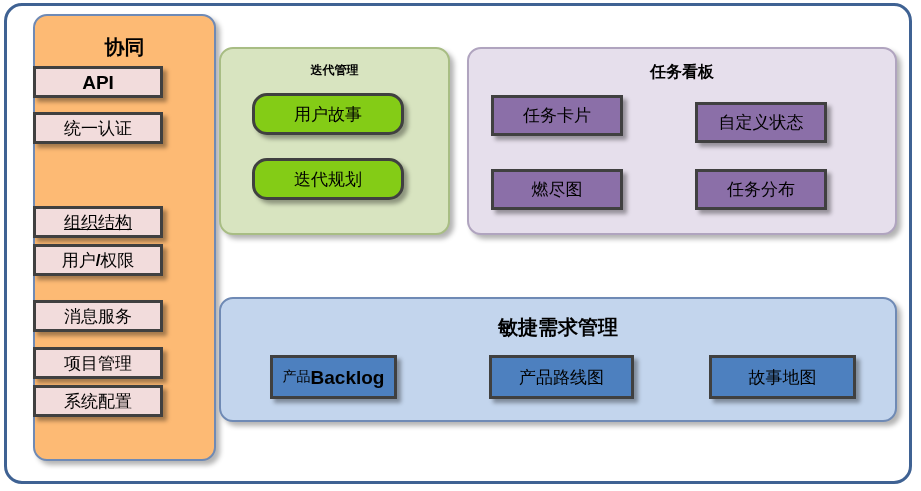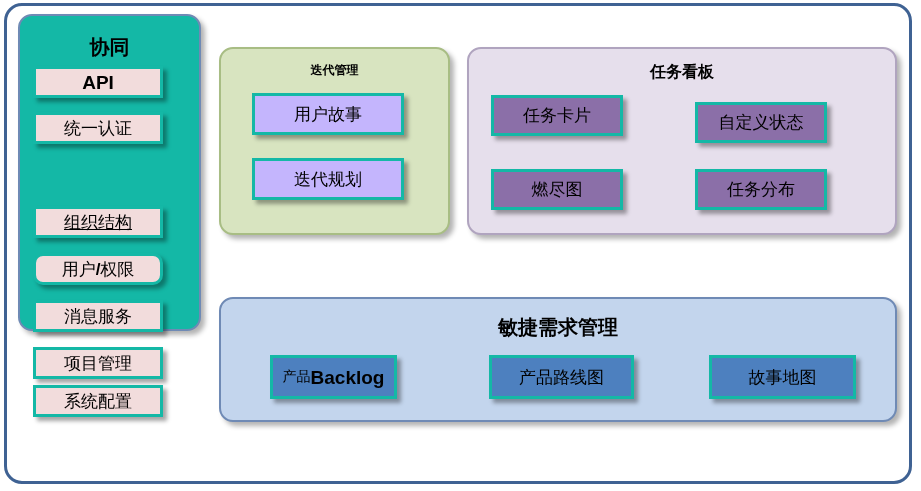--- a/index.html
+++ b/index.html
@@ -45,25 +45,25 @@
     width: 100%;
     text-align: center;
     font-weight: bold;
     color: #000000;
     font-family: "Liberation Sans", sans-serif;
     letter-spacing: 0px;
   }
 
   
   .panel-sidebar {
-    left: 18px;
+    left: 33px;
     top: 14px;
     width: 183px;
-    height: 317px;
-    background: #14b8a6;
+    height: 447px;
+    background: #fdba74;
     border-color: #6f8ab5;
   }
   .panel-sidebar > .panel-title {
     top: 18px;
     font-size: 20px;
   }
 
   
   .panel-iteration {
     left: 219px;
@@ -103,33 +103,33 @@
   }
   .panel-agile > .panel-title {
     top: 15px;
     font-size: 20px;
   }
 
   
   .box {
     position: absolute;
     box-sizing: border-box;
-    border: 3px solid #14b8a6;
+    border: 3px solid #404040;
     display: flex;
     align-items: center;
     justify-content: center;
     color: #000000;
     font-family: "Liberation Serif", serif;
     font-size: 17px;
     box-shadow: 4px 4px 4px rgba(0,0,0,0.35);
     text-align: center;
     line-height: 1;
   }
   .box-pink   { background: #f2dcdc; }
-  .box-green  { background: #c4b5fd; }
+  .box-green  { background: #84cc16; border-radius: 15px; }
   .box-purple { background: #8b6fa8; }
   .box-blue   { background: #4d80bf; }
 
   
   .side-item {
     left: 33px;
     width: 130px;
     height: 32px;
   }
   .side-item.api {
@@ -189,21 +189,21 @@
 
   <div class="box box-pink side-item api" style="top:66px;">
     <span>API</span>
   </div>
   <div class="box box-pink side-item" style="top:112px;">
     <span>统一认证</span>
   </div>
   <div class="box box-pink side-item" style="top:206px;text-decoration:underline;">
     <span>组织结构</span>
   </div>
-  <div class="box box-pink side-item slash" style="top:253px;border-radius:10px;">
+  <div class="box box-pink side-item slash" style="top:244px;">
     <span>用户</span>
       <span class="sep">/</span>
       <span>权限</span>
   </div>
   <div class="box box-pink side-item" style="top:300px;">
     <span>消息服务</span>
   </div>
   <div class="box box-pink side-item" style="top:347px;">
     <span>项目管理</span>
   </div>

